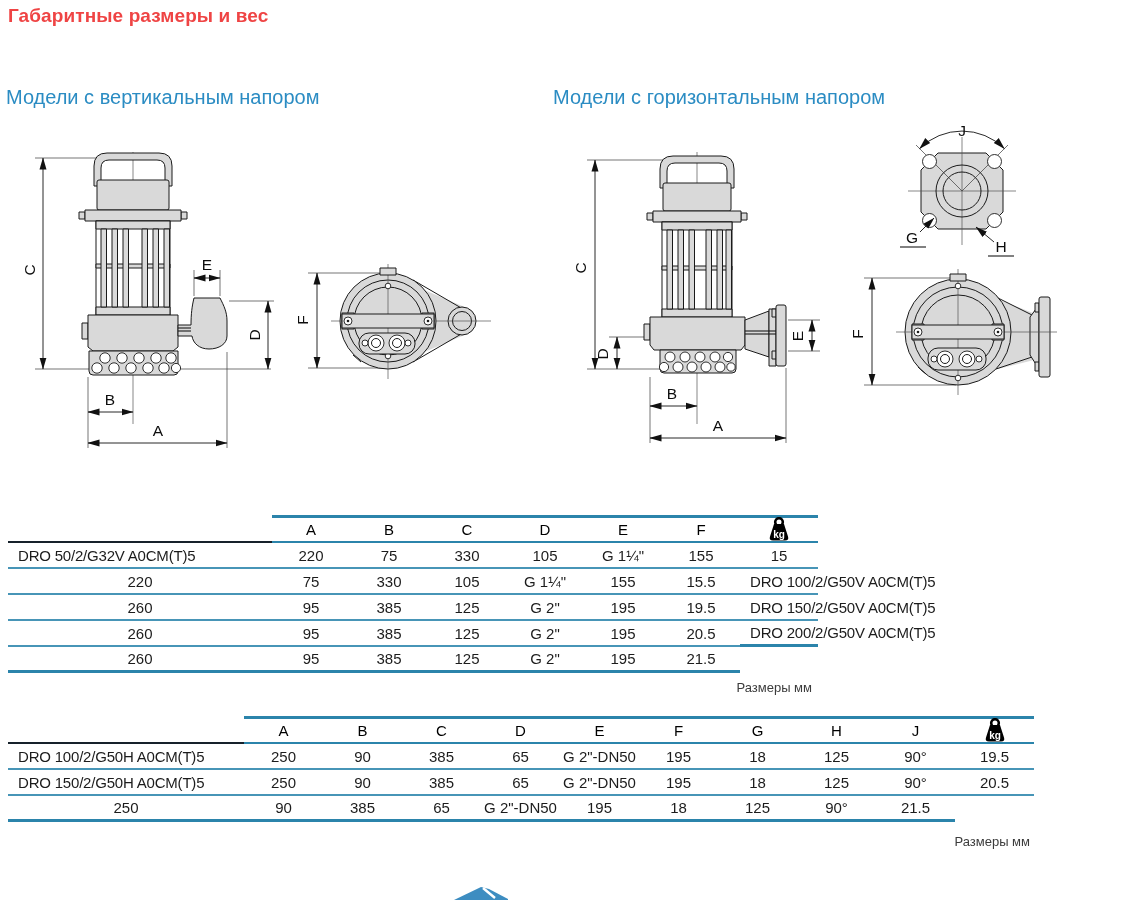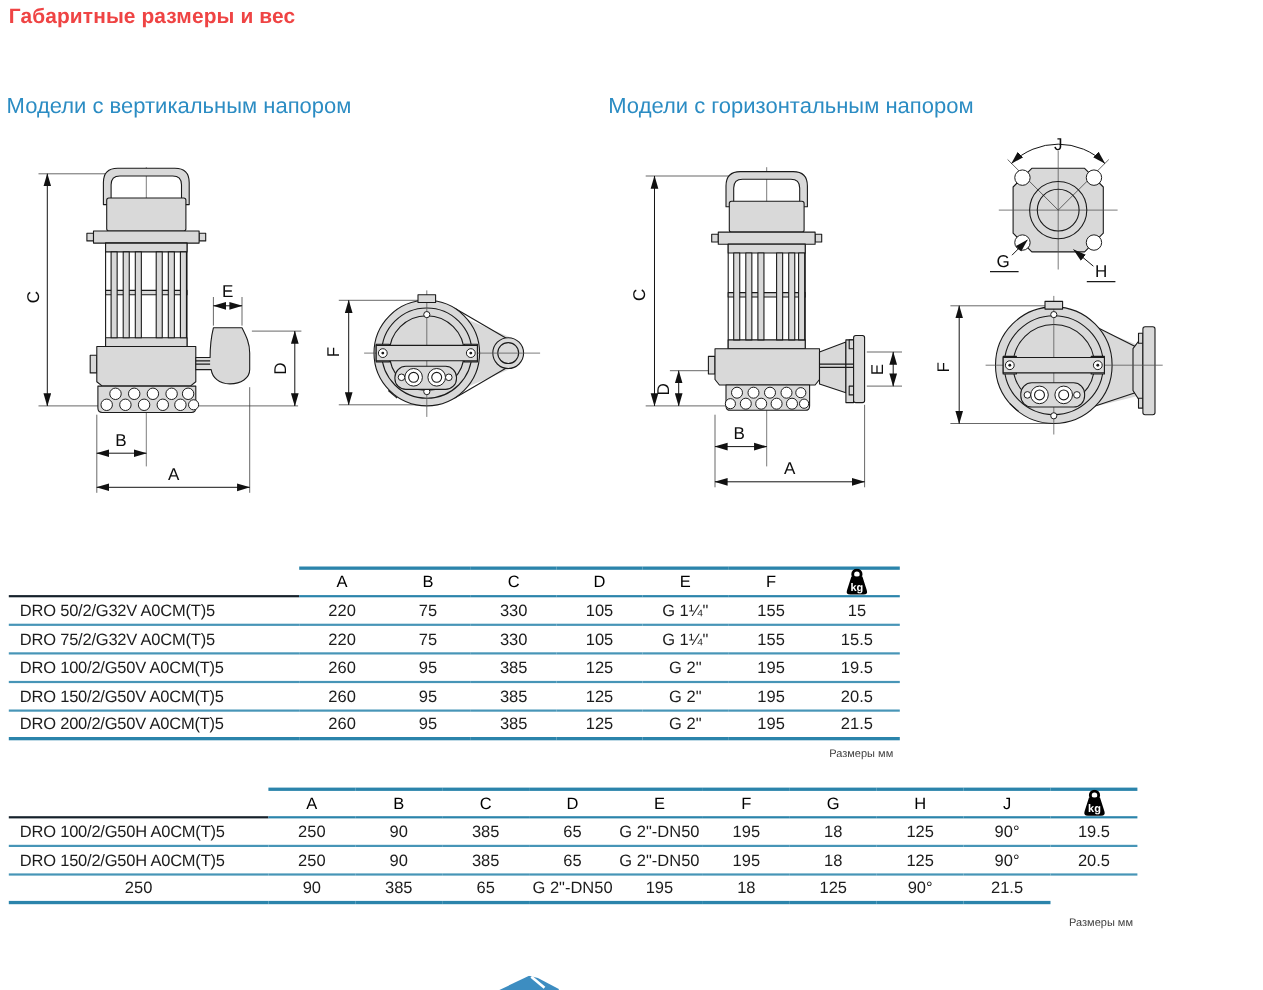--- a/index.html
+++ b/index.html
@@ -15,21 +15,21 @@
   .tbl{position:absolute;display:grid;font-size:15px;color:#1c1c1c;}
   .tbl .cell{box-sizing:border-box;display:flex;align-items:center;justify-content:center;
              height:26px;border-bottom:2px solid #4795b7;white-space:nowrap;}
   .tbl .cell.model{justify-content:flex-start;padding-left:10px;letter-spacing:-.2px;}
   .tbl .cell.head{height:28px;border-top:3px solid #2b84ab;border-bottom:2.5px solid #2b84ab;
                   color:#000;}
   .tbl .cell.head.model{border-top:none;border-bottom:2.5px solid #16212b;}
   .tbl .cell.last{border-bottom:3px solid #2b84ab;}
   #table-vertical{left:8px;top:515px;grid-template-columns:264px repeat(7,78px);}
   #table-horizontal{left:8px;top:716px;grid-template-columns:236px repeat(10,79px);}
-  .units-note{font-size:10px;color:#3c3c3c;text-align:right;}
+  .units-note{font-size:13px;color:#3c3c3c;text-align:right;}
   #note1{left:8px;top:680px;width:804px;}
   #note2{left:8px;top:834px;width:1022px;}
 
   
   svg .part{fill:#d9d9d9;stroke:#1a1a1a;stroke-width:1;stroke-linejoin:round;}
   svg .wpart{fill:#ffffff;stroke:#1a1a1a;stroke-width:1;}
   svg .oln{fill:none;stroke:#1a1a1a;stroke-width:1;}
   svg .ext{stroke:#3a3a3a;stroke-width:.7;fill:none;}
   svg .cl{stroke:#555;stroke-width:.7;fill:none;}
   svg .dim{stroke:#111;stroke-width:.9;fill:none;marker-start:url(#arr);marker-end:url(#arr);}
@@ -299,21 +299,20 @@
 
     <div class="cell model">DRO 50/2/G32V A0CM(T)5</div>
     <div class="cell">220</div>
     <div class="cell">75</div>
     <div class="cell">330</div>
     <div class="cell">105</div>
     <div class="cell">G 1¼"</div>
     <div class="cell">155</div>
     <div class="cell">15</div>
 
-    <div class="cell model">DRO 75/2/G32V A0CM(T)5</div>
     <div class="cell">220</div>
     <div class="cell">75</div>
     <div class="cell">330</div>
     <div class="cell">105</div>
     <div class="cell">G 1¼"</div>
     <div class="cell">155</div>
     <div class="cell">15.5</div>
 
     <div class="cell model">DRO 100/2/G50V A0CM(T)5</div>
     <div class="cell">260</div>

